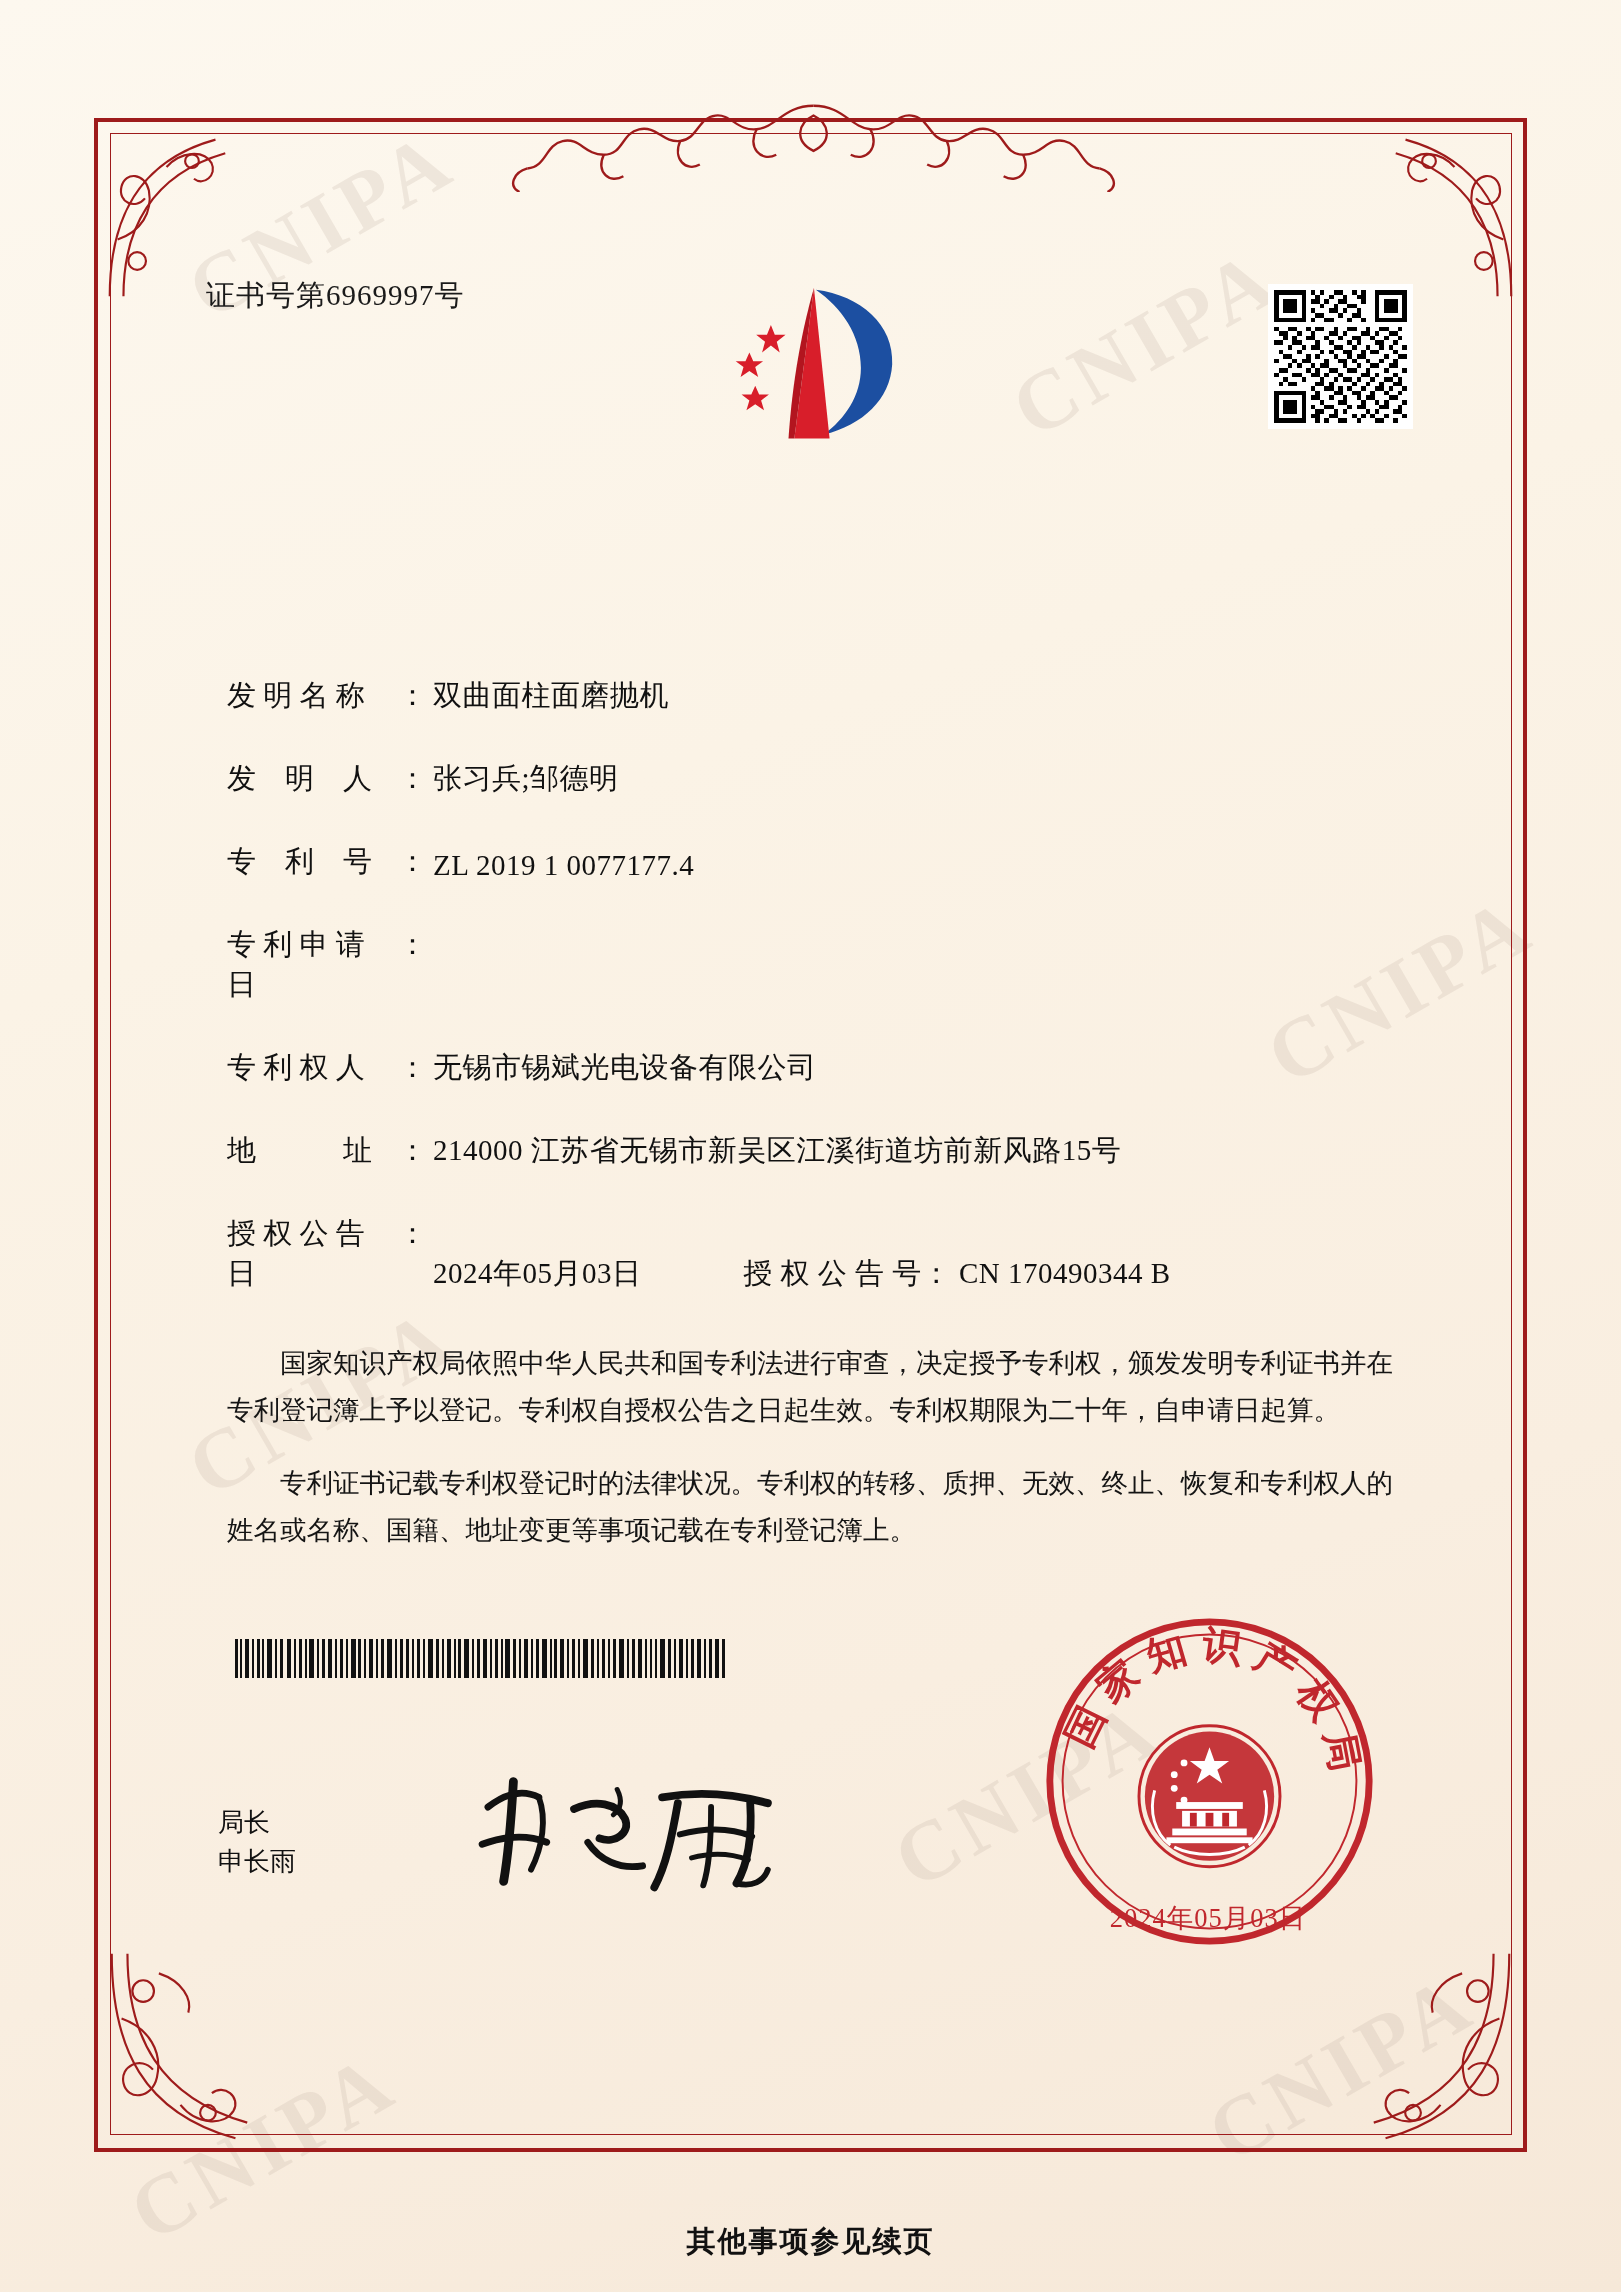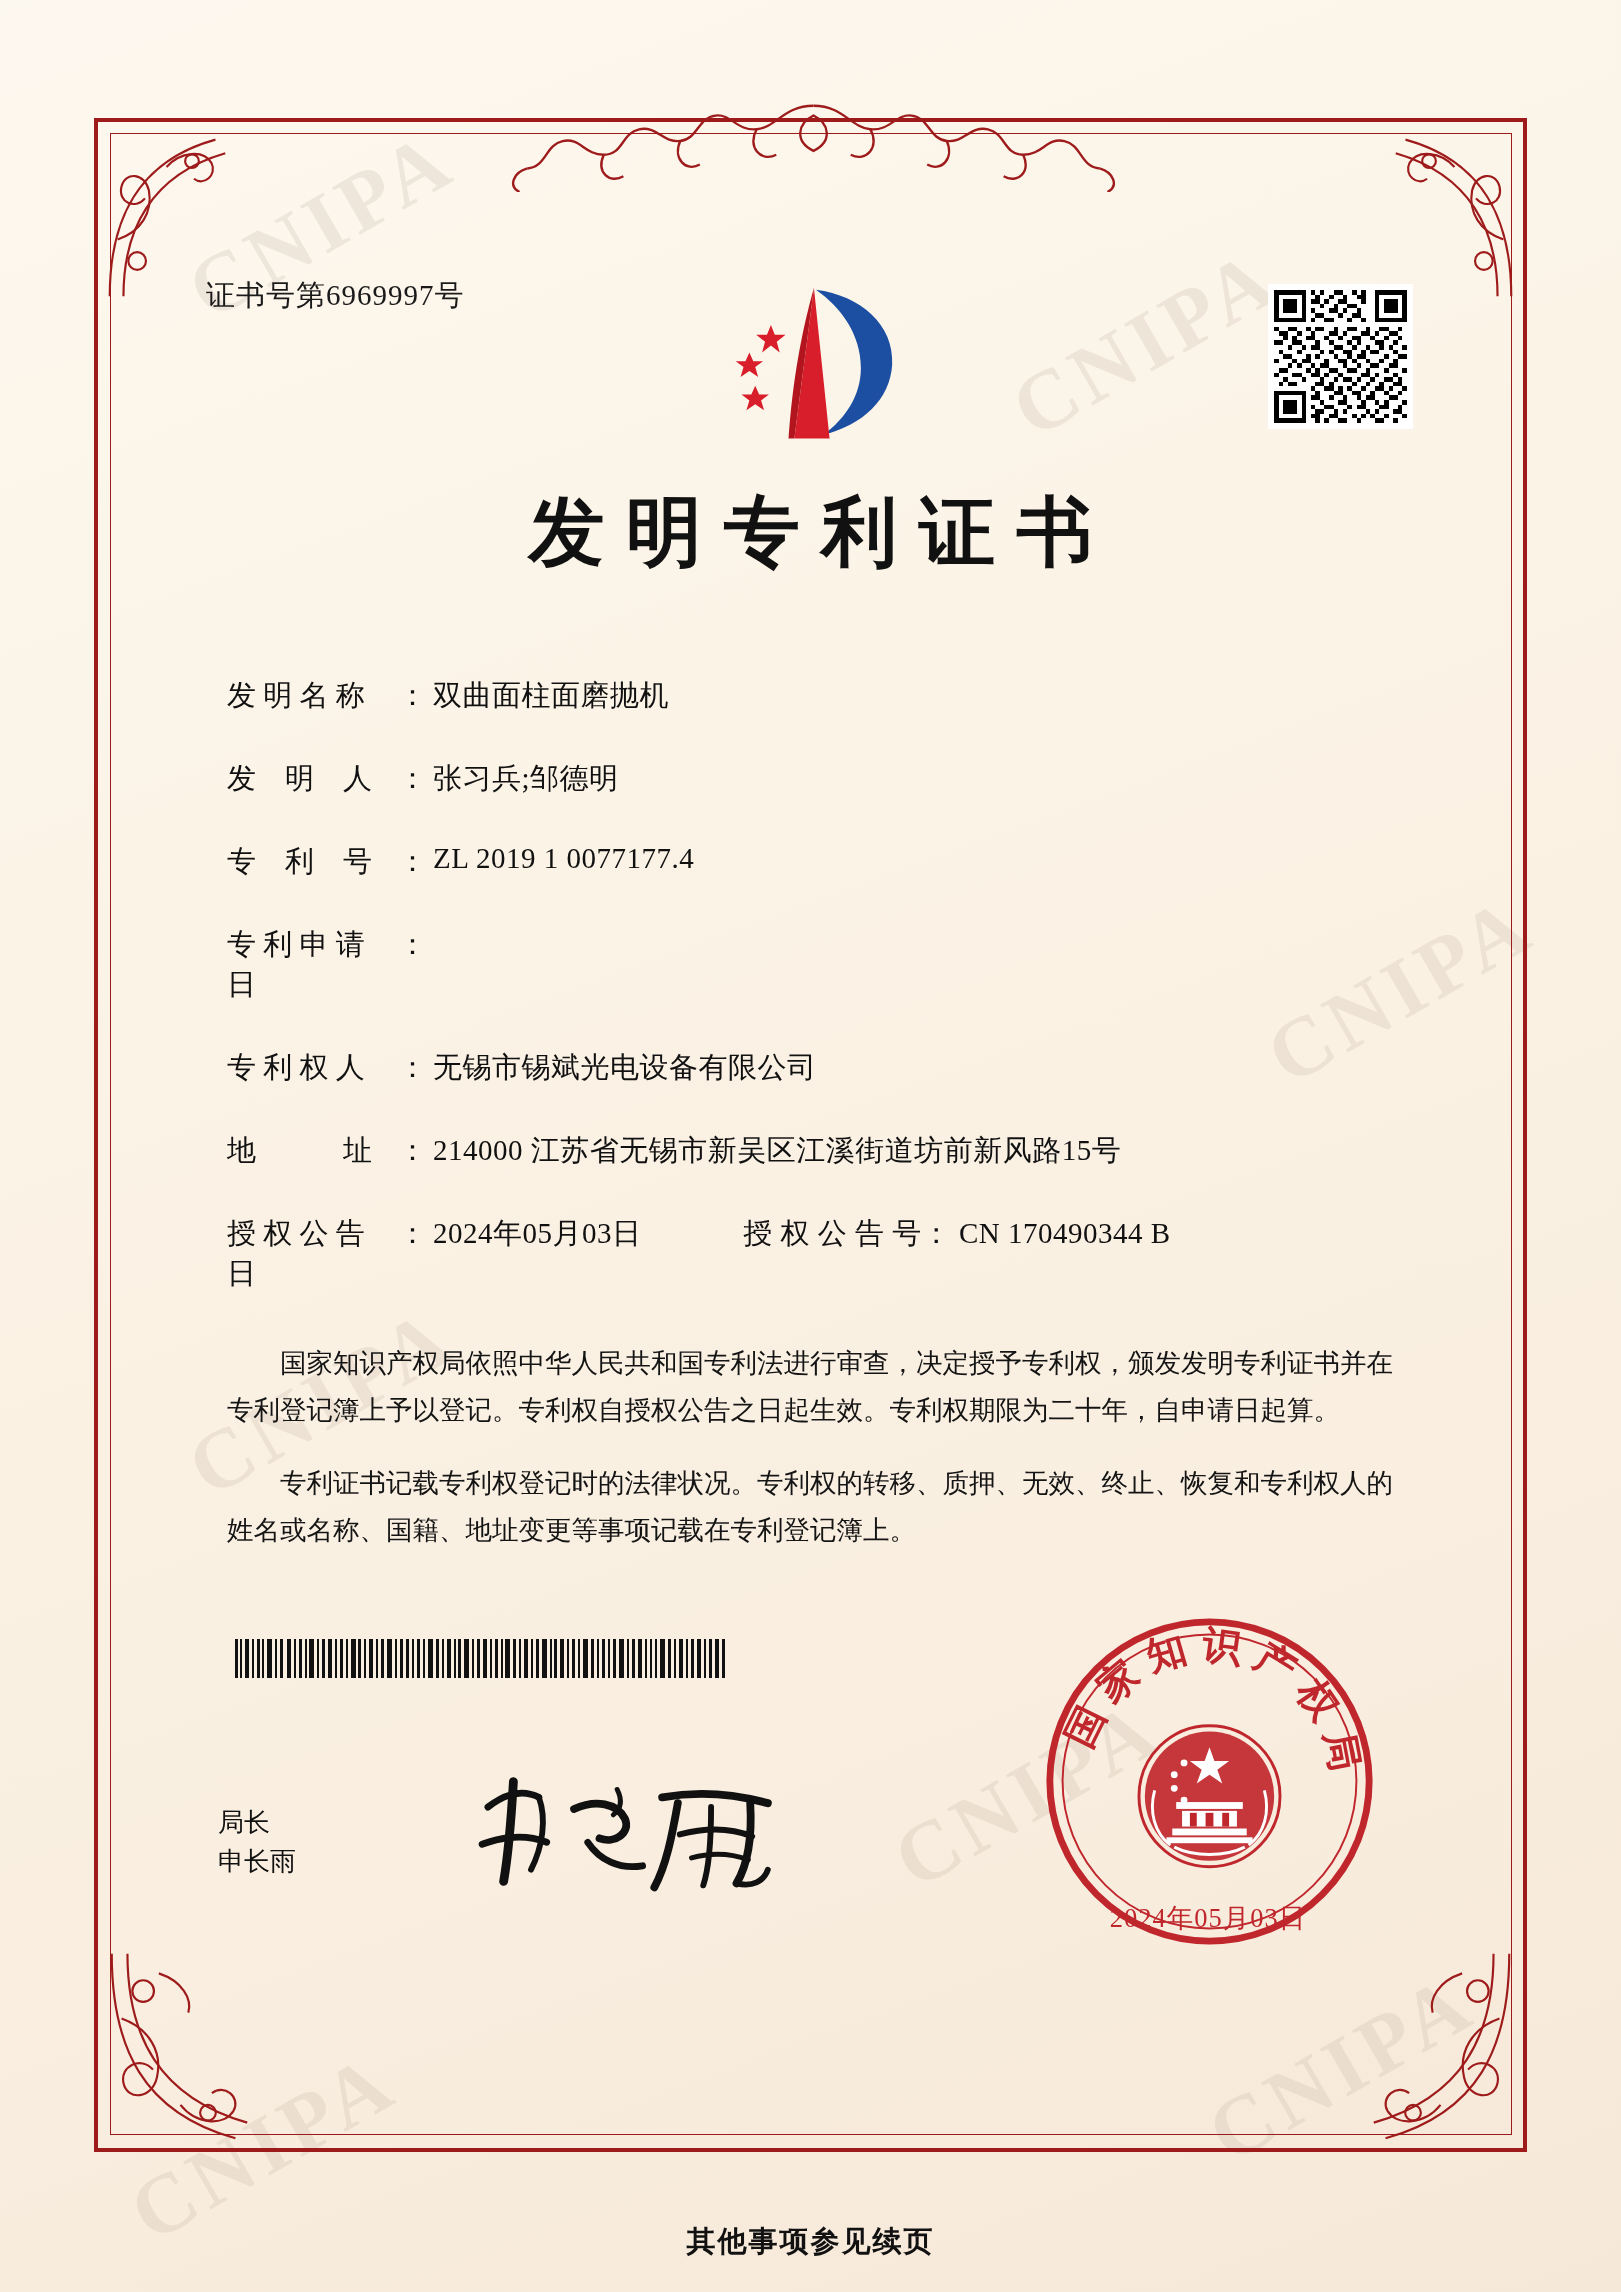--- a/index.html
+++ b/index.html
@@ -114,21 +114,21 @@
 
   
   .fields {
     position: absolute;
     left: 227px;
     top: 676px;
     width: 1166px;
   }
   .field-row {
     display: flex;
-    align-items: flex-start;
+    align-items: flex-end;
     margin-bottom: 43px;
     font-size: 29px;
     color: #111111;
   }
   .field-label {
     width: 206px;
     flex: 0 0 206px;
     letter-spacing: 0px;
     display: flex;
     justify-content: space-between;
@@ -523,21 +523,20 @@
 
     <path d="M118 6 L 98 160 L 92 160 C 96 100, 106 48, 118 6 Z" fill="#b3151f"></path>
 
     <g fill="#d81e2a">
       <polygon points="74,44 78,54 89,54 80,61 83,72 74,65 65,72 68,61 59,54 70,54"></polygon>
       <polygon points="52,72 56,81 66,81 58,87 61,97 52,91 43,97 46,87 38,81 48,81"></polygon>
       <polygon points="58,106 62,115 72,115 64,121 67,131 58,125 49,131 52,121 44,115 54,115"></polygon>
     </g>
   </svg>
 
-  <div class="main-title">发明专利证书</div>
 
   <div class="fields">
     <div class="field-row">
       <span class="field-label">
           <span class="lbl-text">发 明 名 称</span>
           <span class="field-colon">：</span>
         </span>
       <span class="field-value">双曲面柱面磨抛机</span>
     </div>
     <div class="field-row">

